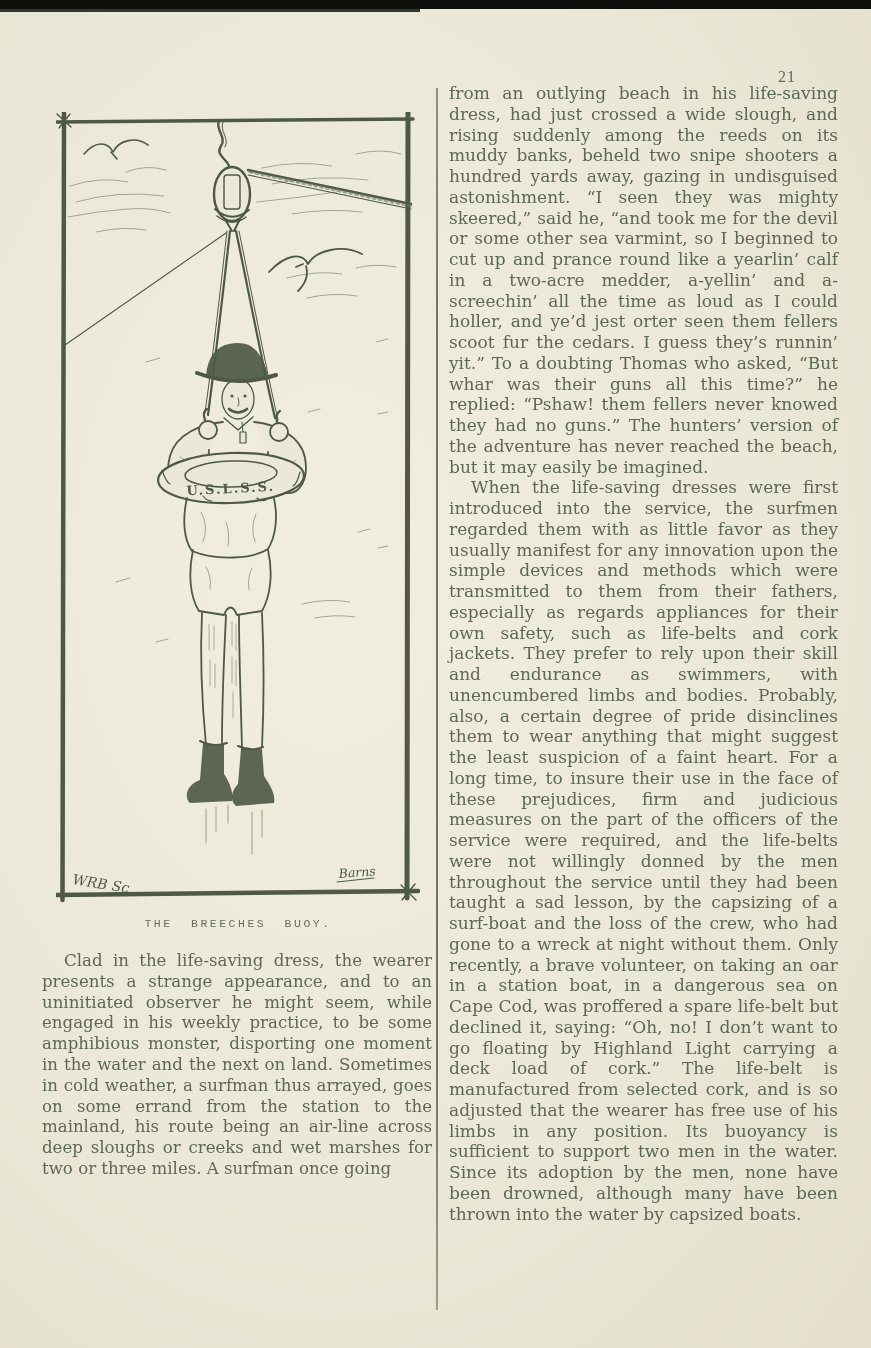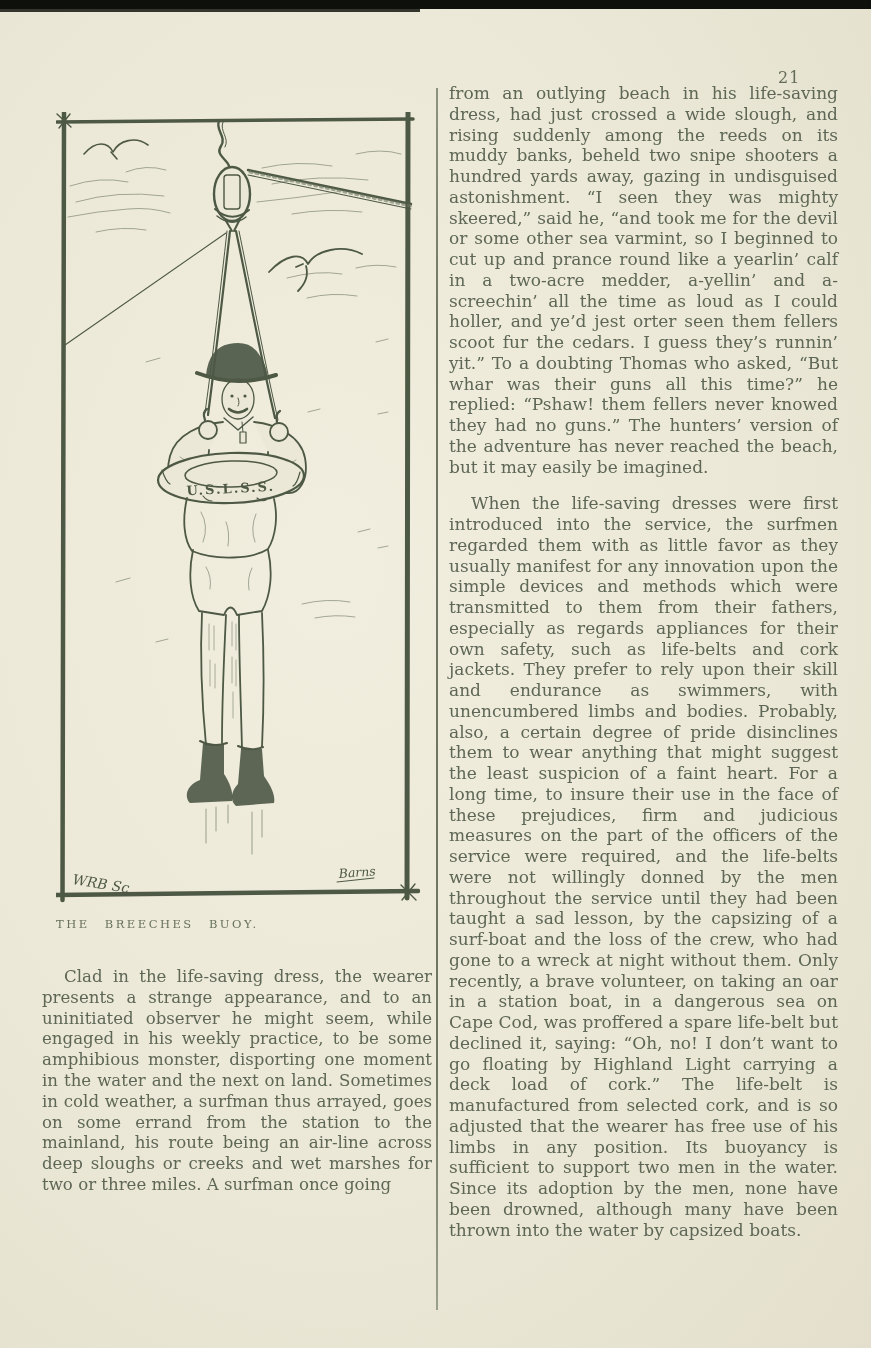--- a/index.html
+++ b/index.html
@@ -8,31 +8,32 @@
     width:871px;height:1348px;
     background:radial-gradient(ellipse at 38% 42%, #f1eedf 0%, #ece8d7 55%, #e3dfcc 100%);
     overflow:hidden;
     font-family:"DejaVu Serif", serif;
     color:#5e6756;
   }
   .scan-edge-top{position:absolute;top:0;left:0;width:871px;height:9px;background:#0e100b;}
   .scan-edge-top2{position:absolute;top:9px;left:0;width:420px;height:3px;background:#14160f;opacity:.85;}
   .page-number{
     position:absolute;top:68px;left:778px;
-    font-size:16px;letter-spacing:1px;color:#646c59;
+    font-size:16px;letter-spacing:1px;color:#646c59;font-family:Liberation Serif, serif;
   }
   .illustration{position:absolute;top:112px;left:56px;width:364px;height:796px;}
   .ill-caption{
     position:absolute;top:917px;left:56px;width:364px;
-    text-align:left;font-size:11.5px;letter-spacing:2.5px;word-spacing:9px;
+    text-align:center;font-size:11.5px;letter-spacing:2.5px;word-spacing:9px;
     color:#68715d;
+    font-family:Liberation Mono, monospace;
   }
   .col{position:absolute;text-align:justify;}
   .col p{margin:0;padding:0;}
-  .col p.indent{text-indent:22px;margin-top:16px;}
+  .col p.indent{text-indent:22px;}
   .left-col{top:951px;left:42px;width:390px;font-size:16.6px;line-height:20.8px;}
   .right-col{top:83px;left:449px;width:389px;font-size:17px;line-height:20.75px;}
   .col-divider{
     position:absolute;top:88px;left:436px;width:2px;height:1222px;
     background:linear-gradient(#8d937d,#6e7562 20%,#6e7562 80%,#9aa089);
   }
   svg text{font-family:"DejaVu Serif", serif;}
   .sig{font-style:italic;fill:#4d5845;}
   .stroke{stroke:#4d5845;fill:none;stroke-linecap:round;stroke-linejoin:round;}
   .faint{stroke:#6d7662;opacity:.6;}

